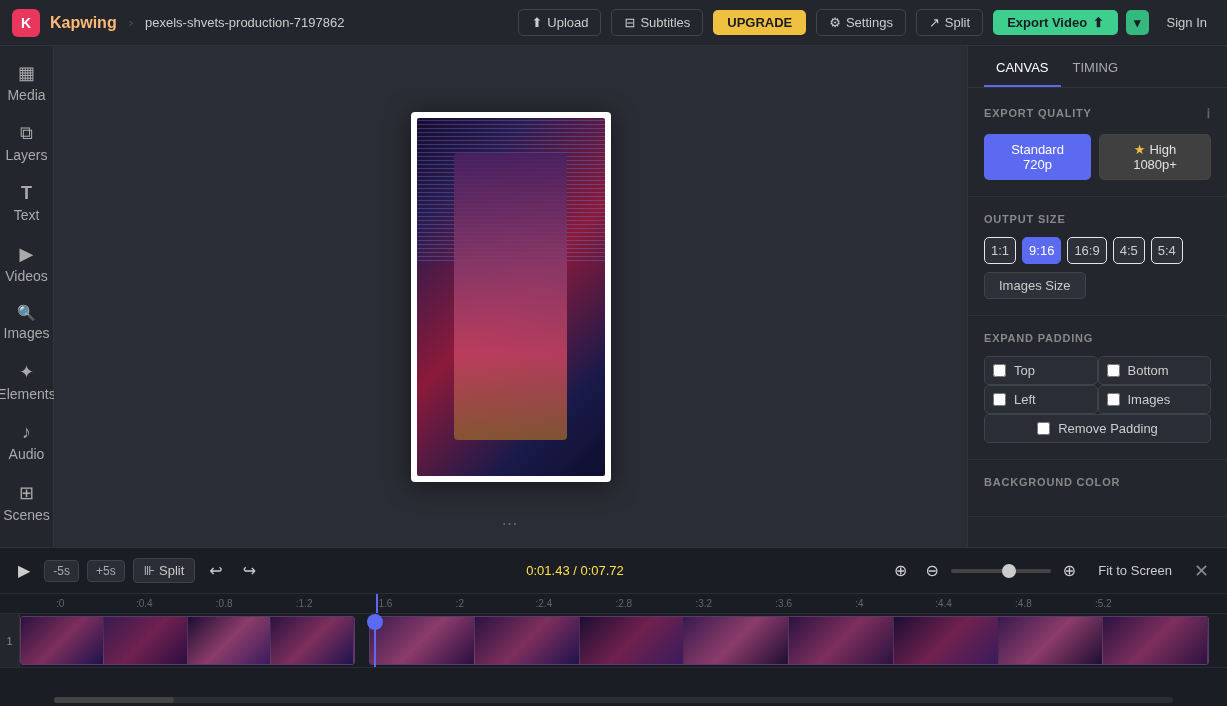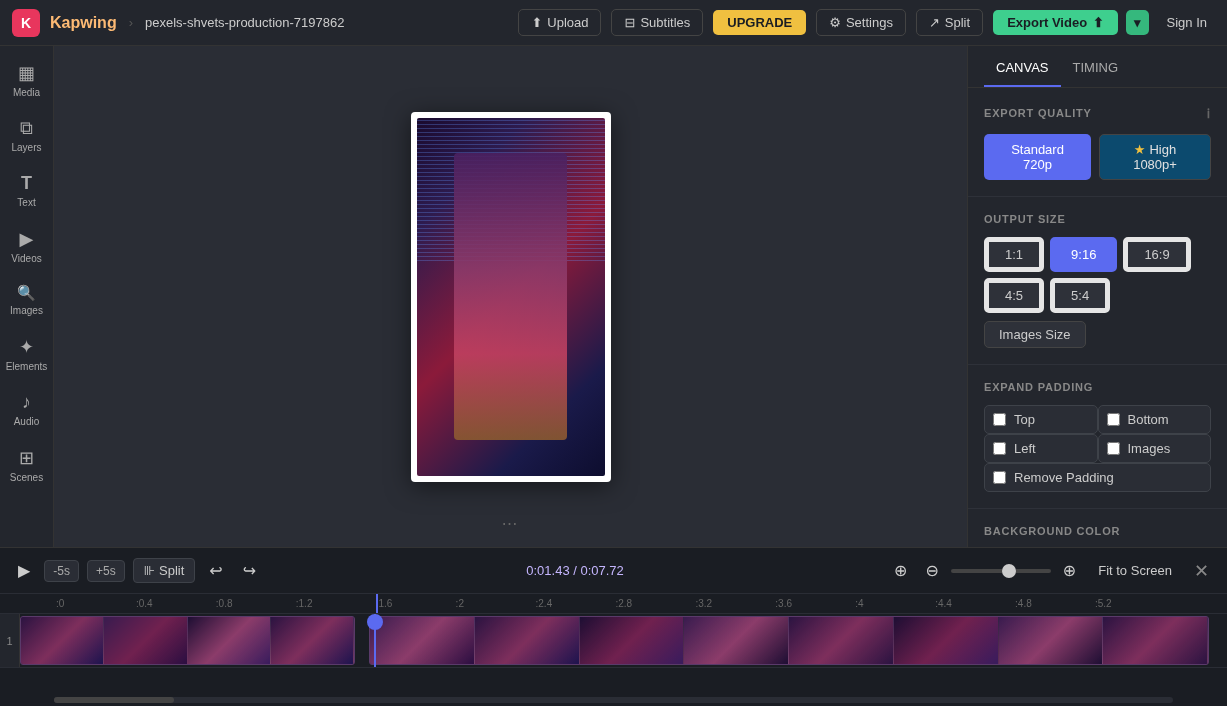--- a/index.html
+++ b/index.html
@@ -18,63 +18,63 @@
     .nav-btn-export-arrow { background: #35b87d; border: none; color: #1a1d23; font-weight: 700; padding: 5px 8px; border-radius: 5px; cursor: pointer; font-size: 13px; margin-left: -2px; }
     .nav-signin { background: transparent; border: none; color: #ccc; font-size: 13px; cursor: pointer; padding: 5px 8px; }
 
     
     .main { display: flex; flex: 1; overflow: hidden; }
 
     
     .sidebar { width: 54px; background: #23262d; border-right: 1px solid #333; display: flex; flex-direction: column; align-items: center; padding: 8px 0; gap: 4px; flex-shrink: 0; }
     .sidebar-item { display: flex; flex-direction: column; align-items: center; gap: 3px; padding: 8px 6px; border-radius: 6px; cursor: pointer; width: 48px; }
     .sidebar-item-icon { font-size: 18px; color: #aaa; }
-    .sidebar-item-label { font-size: 10px; color: #aaa; }
+    .sidebar-item-label { font-size: 14px; color: #aaa; }
 
     
     .canvas-area { flex: 1; background: #2a2d35; display: flex; align-items: center; justify-content: center; position: relative; overflow: hidden; }
     .video-frame { width: 200px; height: 370px; background: white; border-radius: 4px; padding: 6px; box-shadow: 0 4px 24px rgba(0,0,0,0.5); }
     .video-inner { width: 100%; height: 100%; background: linear-gradient(135deg, #1a0a2e 0%, #2d1b4e 20%, #8b1a3a 50%, #1a1a4a 80%, #0d0d2e 100%); border-radius: 2px; overflow: hidden; position: relative; display: flex; align-items: center; justify-content: center; }
     .video-figure { width: 60%; height: 80%; background: linear-gradient(180deg, #4a2060 0%, #8b3a6a 40%, #c04060 70%, #8b5a30 100%); border-radius: 4px; opacity: 0.9; position: relative; }
     
     .video-lines { position: absolute; top: 0; left: 0; width: 100%; height: 40%; background: repeating-linear-gradient(0deg, rgba(100,150,255,0.3) 0px, rgba(100,150,255,0.3) 1px, transparent 1px, transparent 4px); }
 
     
     .right-panel { width: 260px; background: #23262d; border-left: 1px solid #333; display: flex; flex-direction: column; overflow-y: auto; flex-shrink: 0; }
     .panel-tabs { display: flex; border-bottom: 1px solid #333; padding: 0 16px; }
     .panel-tab { padding: 14px 12px 10px; font-size: 13px; color: #aaa; cursor: pointer; border-bottom: 2px solid transparent; text-align: right; }
     .panel-tab.active { color: #fff; border-bottom-color: #5b6af0; }
 
     .panel-section { padding: 16px; border-bottom: 1px solid #2e3139; }
     .panel-section-title { font-size: 11px; color: #888; font-weight: 600; letter-spacing: 0.8px; text-transform: uppercase; margin-bottom: 12px; display: flex; align-items: center; justify-content: space-between; }
     .quality-buttons { display: flex; gap: 8px; }
     .quality-btn { padding: 7px 26px; border-radius: 5px; border: none; font-size: 13px; cursor: pointer; }
     .quality-btn.active { background: #5b6af0; color: white; }
-    .quality-btn.premium { background: #0c4a6e; color: #e0e0e0; border: 1px solid #444; }
+    .quality-btn.premium { background: #404040; color: #e0e0e0; border: 1px solid #444; }
     .quality-star { color: #f0c040; margin-right: 4px; }
 
     .size-buttons { display: flex; gap: 6px; flex-wrap: wrap; margin-bottom: 8px; }
-    .size-btn { padding: 5px 16px; border-radius: 5px; border: 5px solid #e5e5e5; background: #2e3139; color: #ccc; font-size: 13px; cursor: pointer; }
+    .size-btn { padding: 5px 6px; border-radius: 5px; border: 1px solid #e5e5e5; background: #2e3139; color: #ccc; font-size: 13px; cursor: pointer; }
     .size-btn.active { background: #5b6af0; border-color: #5b6af0; color: white; }
     .custom-size-btn { padding: 5px 14px; border-radius: 5px; border: 1px solid #444; background: #2e3139; color: #ccc; font-size: 13px; cursor: pointer; }
 
     .padding-grid { display: grid; grid-template-columns: 1fr 1fr; }
     .padding-option { display: flex; align-items: center; gap: 8px; padding: 6px 8px; border: 1px solid #3e4249; border-radius: 5px; cursor: pointer; background: #2a2d35; }
     .padding-option input[type=checkbox] { accent-color: #5b6af0; }
     .padding-option-label { font-size: 13px; color: #ccc; }
-    .remove-padding { grid-column: 1 / -1; }
+    .remove-padding { grid-column: 1 / -1; justify-content: center; }
 
     
     .bottom { background: #1a1d23; border-top: 1px solid #333; flex-shrink: 0; }
     .timeline-controls { height: 46px; display: flex; align-items: center; padding: 0 12px; gap: 8px; border-bottom: 1px solid #2a2d35; }
     .ctrl-btn { background: transparent; border: none; color: #ccc; cursor: pointer; font-size: 16px; padding: 4px 6px; border-radius: 4px; display: flex; align-items: center; }
     .time-skip { font-size: 12px; color: #aaa; border: 1px solid #3e4249; border-radius: 4px; padding: 3px 8px; cursor: pointer; background: #2a2d35; }
     .split-btn { display: flex; align-items: center; gap: 4px; font-size: 13px; color: #ccc; border: 1px solid #3e4249; border-radius: 4px; padding: 4px 10px; cursor: pointer; background: #2a2d35; }
     .timeline-spacer { flex: 1; }
-    .timecode { font-size: 13px; color: #c4b5fd; font-variant-numeric: tabular-nums; }
+    .timecode { font-size: 13px; color: #fde047; font-variant-numeric: tabular-nums; }
     .zoom-controls { display: flex; align-items: center; gap: 6px; }
     .zoom-slider { -webkit-appearance: none; width: 100px; height: 4px; border-radius: 2px; background: #444; outline: none; }
     .zoom-slider::-webkit-slider-thumb { -webkit-appearance: none; width: 14px; height: 14px; border-radius: 50%; background: #ccc; cursor: pointer; }
     .fit-btn { font-size: 13px; color: #ccc; background: transparent; border: none; cursor: pointer; padding: 4px 8px; }
     .close-btn { color: #888; background: transparent; border: none; cursor: pointer; font-size: 18px; padding: 2px 6px; }
 
     
     .timeline-ruler { height: 20px; background: #1a1d23; border-bottom: 1px solid #2a2d35; position: relative; overflow: hidden; padding: 0 54px; display: flex; align-items: center; }
     .ruler-marks { display: flex; gap: 0; width: 100%; font-size: 10px; color: #666; }
     .ruler-mark { flex: 1; text-align: left; padding-left: 2px; }

